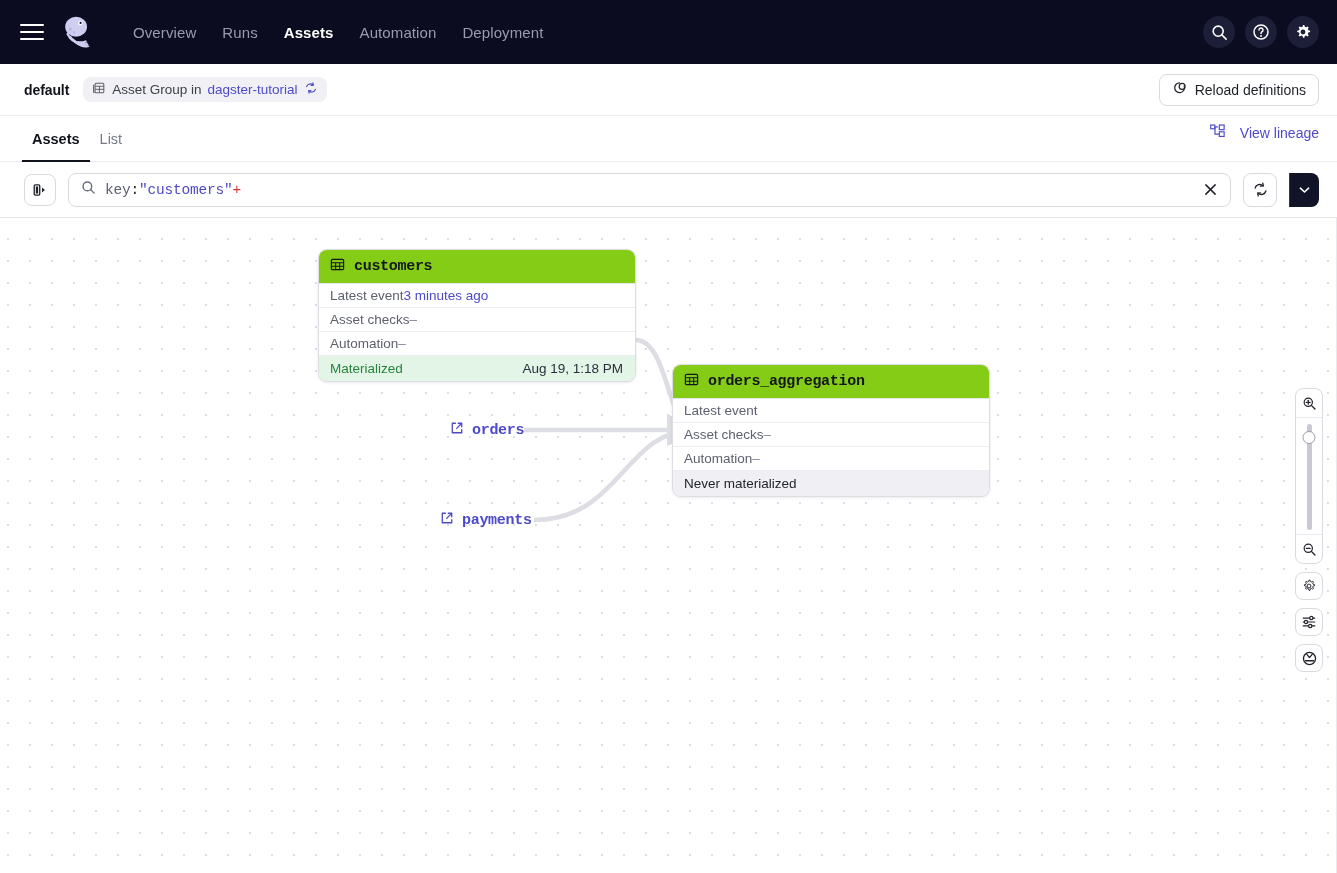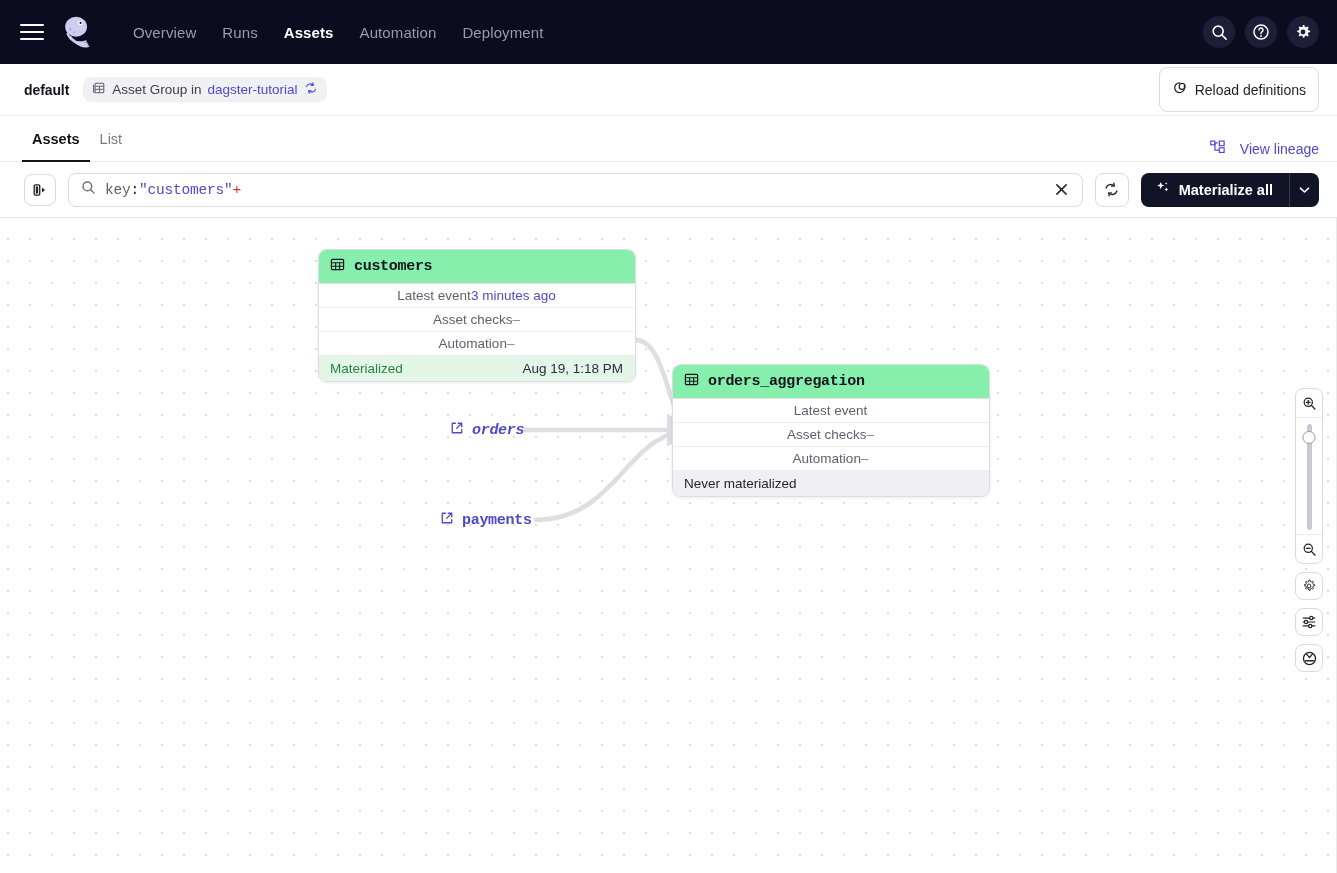--- a/index.html
+++ b/index.html
@@ -42,40 +42,40 @@
   .page-title { font-size: 14px; font-weight: 700; color: #11131a; letter-spacing: -0.1px; }
   .group-pill {
     display: inline-flex; align-items: center; gap: 6px; margin-left: 14px;
     background: #f1f1f5; border-radius: 8px; padding: 4px 9px; font-size: 13.5px; color: #3c4049;
     cursor: pointer;
   }
   .group-pill .gp-link { color: #4e49c9; }
   .reload-btn {
     position: absolute; right: 18px; display: inline-flex; align-items: center; gap: 7px;
     border: 1px solid #d9d9e0; background: #fff; border-radius: 8px;
-    height: 45px; padding: 0 12px; font-size: 14px; color: #1f2129; cursor: pointer;
+    height: 32px; padding: 0 12px; font-size: 14px; color: #1f2129; cursor: pointer;
   }
 
   
   .tabbar {
     height: 46px; flex: 0 0 46px; background: #fff; display: flex; align-items: flex-end;
     padding: 0 18px 0 24px; border-bottom: 1px solid #ebebef; position: relative;
   }
   .tabs { display: flex; gap: 0; height: 100%; align-items: center; }
   .tab {
     font-size: 14.5px; color: #767a89; padding: 0 10px; height: 100%;
     display: flex; align-items: center; cursor: pointer; position: relative;
   }
   .tab:first-child { margin-left: -2px; }
   .tab.active { color: #11131a; font-weight: 700; }
   .tab.active::after {
     content: ""; position: absolute; left: 0; right: 0; bottom: -1px; height: 2.5px; background: #11131a;
   }
   .view-lineage {
-    position: absolute; right: 18px; bottom: 4px; display: inline-flex; align-items: center; gap: 14px;
+    position: absolute; right: 18px; bottom: 20px; display: inline-flex; align-items: center; gap: 14px;
     color: #4e49c9; font-size: 14px; cursor: pointer;
   }
 
   
   .toolbar {
     height: 56px; flex: 0 0 56px; background: #fff; display: flex; align-items: center;
     padding: 0 18px 0 24px; gap: 12px; border-bottom: 1px solid #e6e6ec; position: relative; z-index: 5;
   }
   .panel-btn {
     width: 32px; height: 32px; border: 1px solid #d9d9e0; border-radius: 8px; background: #fff;
@@ -118,28 +118,28 @@
   }
   .edges { position: absolute; inset: 0; pointer-events: none; }
 
   
   .node {
     position: absolute; background: #fff; border: 1px solid #dcdce3; border-radius: 9px;
     box-shadow: 0 1px 3px rgba(16,17,30,0.09); overflow: hidden; cursor: pointer;
   }
   .node-head {
     display: flex; align-items: center; gap: 9px; padding: 7px 12px 7px 11px;
-    background: #86efac; border-bottom: 1px solid #e4e4ea;
+    background: #84cc16; border-bottom: 1px solid #e4e4ea;
   }
   .node-title {
     font-family: "Liberation Mono", monospace; font-size: 15px; font-weight: 700;
     color: #14161f; letter-spacing: -0.3px;
   }
   .node-row {
-    display: flex; align-items: center; justify-content: center;
+    display: flex; align-items: center; justify-content: flex-start;
     padding: 4px 12px 4px 11px; font-size: 13.5px; color: #5d616e;
     border-bottom: 1px solid #ededf1; height: 24px;
   }
   .node-row .val { color: #4e49c9; font-size: 13.5px; }
   .node-row .val.dash { color: #82869a; }
   .node-foot {
     display: flex; align-items: center; justify-content: space-between;
     padding: 4px 12px 4px 11px; font-size: 13.5px; height: 25px;
   }
   .node-foot.materialized { background: #e2f5e7; color: #28833f; }
@@ -314,30 +314,20 @@
     <div class="refresh-btn">
       <svg width="17" height="17" viewBox="0 0 18 18" aria-hidden="true">
         <path d="M3.3 7.4 a5 5 0 0 1 8.4 -2.2" stroke="#22242c" stroke-width="1.4" fill="none" stroke-linecap="round"></path>
         <path d="M14.7 10.6 a5 5 0 0 1 -8.4 2.2" stroke="#22242c" stroke-width="1.4" fill="none" stroke-linecap="round"></path>
         <path d="M11.4 2.2 l0.6 3 -3 0.2" stroke="#22242c" stroke-width="1.4" fill="none" stroke-linecap="round" stroke-linejoin="round"></path>
         <path d="M6.6 15.8 l-0.6 -3 3 -0.2" stroke="#22242c" stroke-width="1.4" fill="none" stroke-linecap="round" stroke-linejoin="round"></path>
       </svg>
     </div>
 
     <div class="mat-group">
-      <button class="mat-btn">
-        <span>
-          <svg width="16" height="16" viewBox="0 0 18 18" aria-hidden="true">
-            <path d="M6.4 2.2 l1.1 3 3 1.1 -3 1.1 -1.1 3 -1.1 -3 -3 -1.1 3 -1.1 z" fill="#ffffff"></path>
-            <path d="M12.8 8.2 l0.65 1.7 1.7 0.65 -1.7 0.65 -0.65 1.7 -0.65 -1.7 -1.7 -0.65 1.7 -0.65 z" fill="#ffffff"></path>
-            <path d="M12.5 2.4 l0.42 1.1 1.1 0.42 -1.1 0.42 -0.42 1.1 -0.42 -1.1 -1.1 -0.42 1.1 -0.42 z" fill="#ffffff"></path>
-          </svg>
-        </span>
-        <span>Materialize all</span>
-      </button>
       <button class="mat-caret">
         <span>
           <svg width="11" height="8" viewBox="0 0 12 8" aria-hidden="true">
             <path d="M1.5 2 L6 6.2 L10.5 2" stroke="#ffffff" stroke-width="1.7" fill="none" stroke-linecap="round" stroke-linejoin="round"></path>
           </svg>
         </span>
       </button>
     </div>
   </div>
 
@@ -411,21 +401,21 @@
       </div>
       <div class="node-row">
         <span>Automation</span>
         <span class="val dash">–</span>
       </div>
       <div class="node-foot never">
         <span>Never materialized</span>
       </div>
     </div>
 
-    <div class="ext-asset" style="left:450px; top:203px;font-style:italic;">
+    <div class="ext-asset" style="left:450px; top:203px;">
       <span>
         <svg width="14" height="14" viewBox="0 0 16 16" aria-hidden="true">
           <path d="M6.2 2.6 H2.6 V13.4 H13.4 V9.8" stroke="#4e49c9" stroke-width="1.5" fill="none" stroke-linecap="round" stroke-linejoin="round"></path>
           <path d="M9.4 2.6 H13.4 V6.6" stroke="#4e49c9" stroke-width="1.5" fill="none" stroke-linecap="round" stroke-linejoin="round"></path>
           <line x1="13.1" y1="2.9" x2="7.6" y2="8.4" stroke="#4e49c9" stroke-width="1.5" stroke-linecap="round"></line>
         </svg>
       </span>
       <span>orders</span>
     </div>
 

